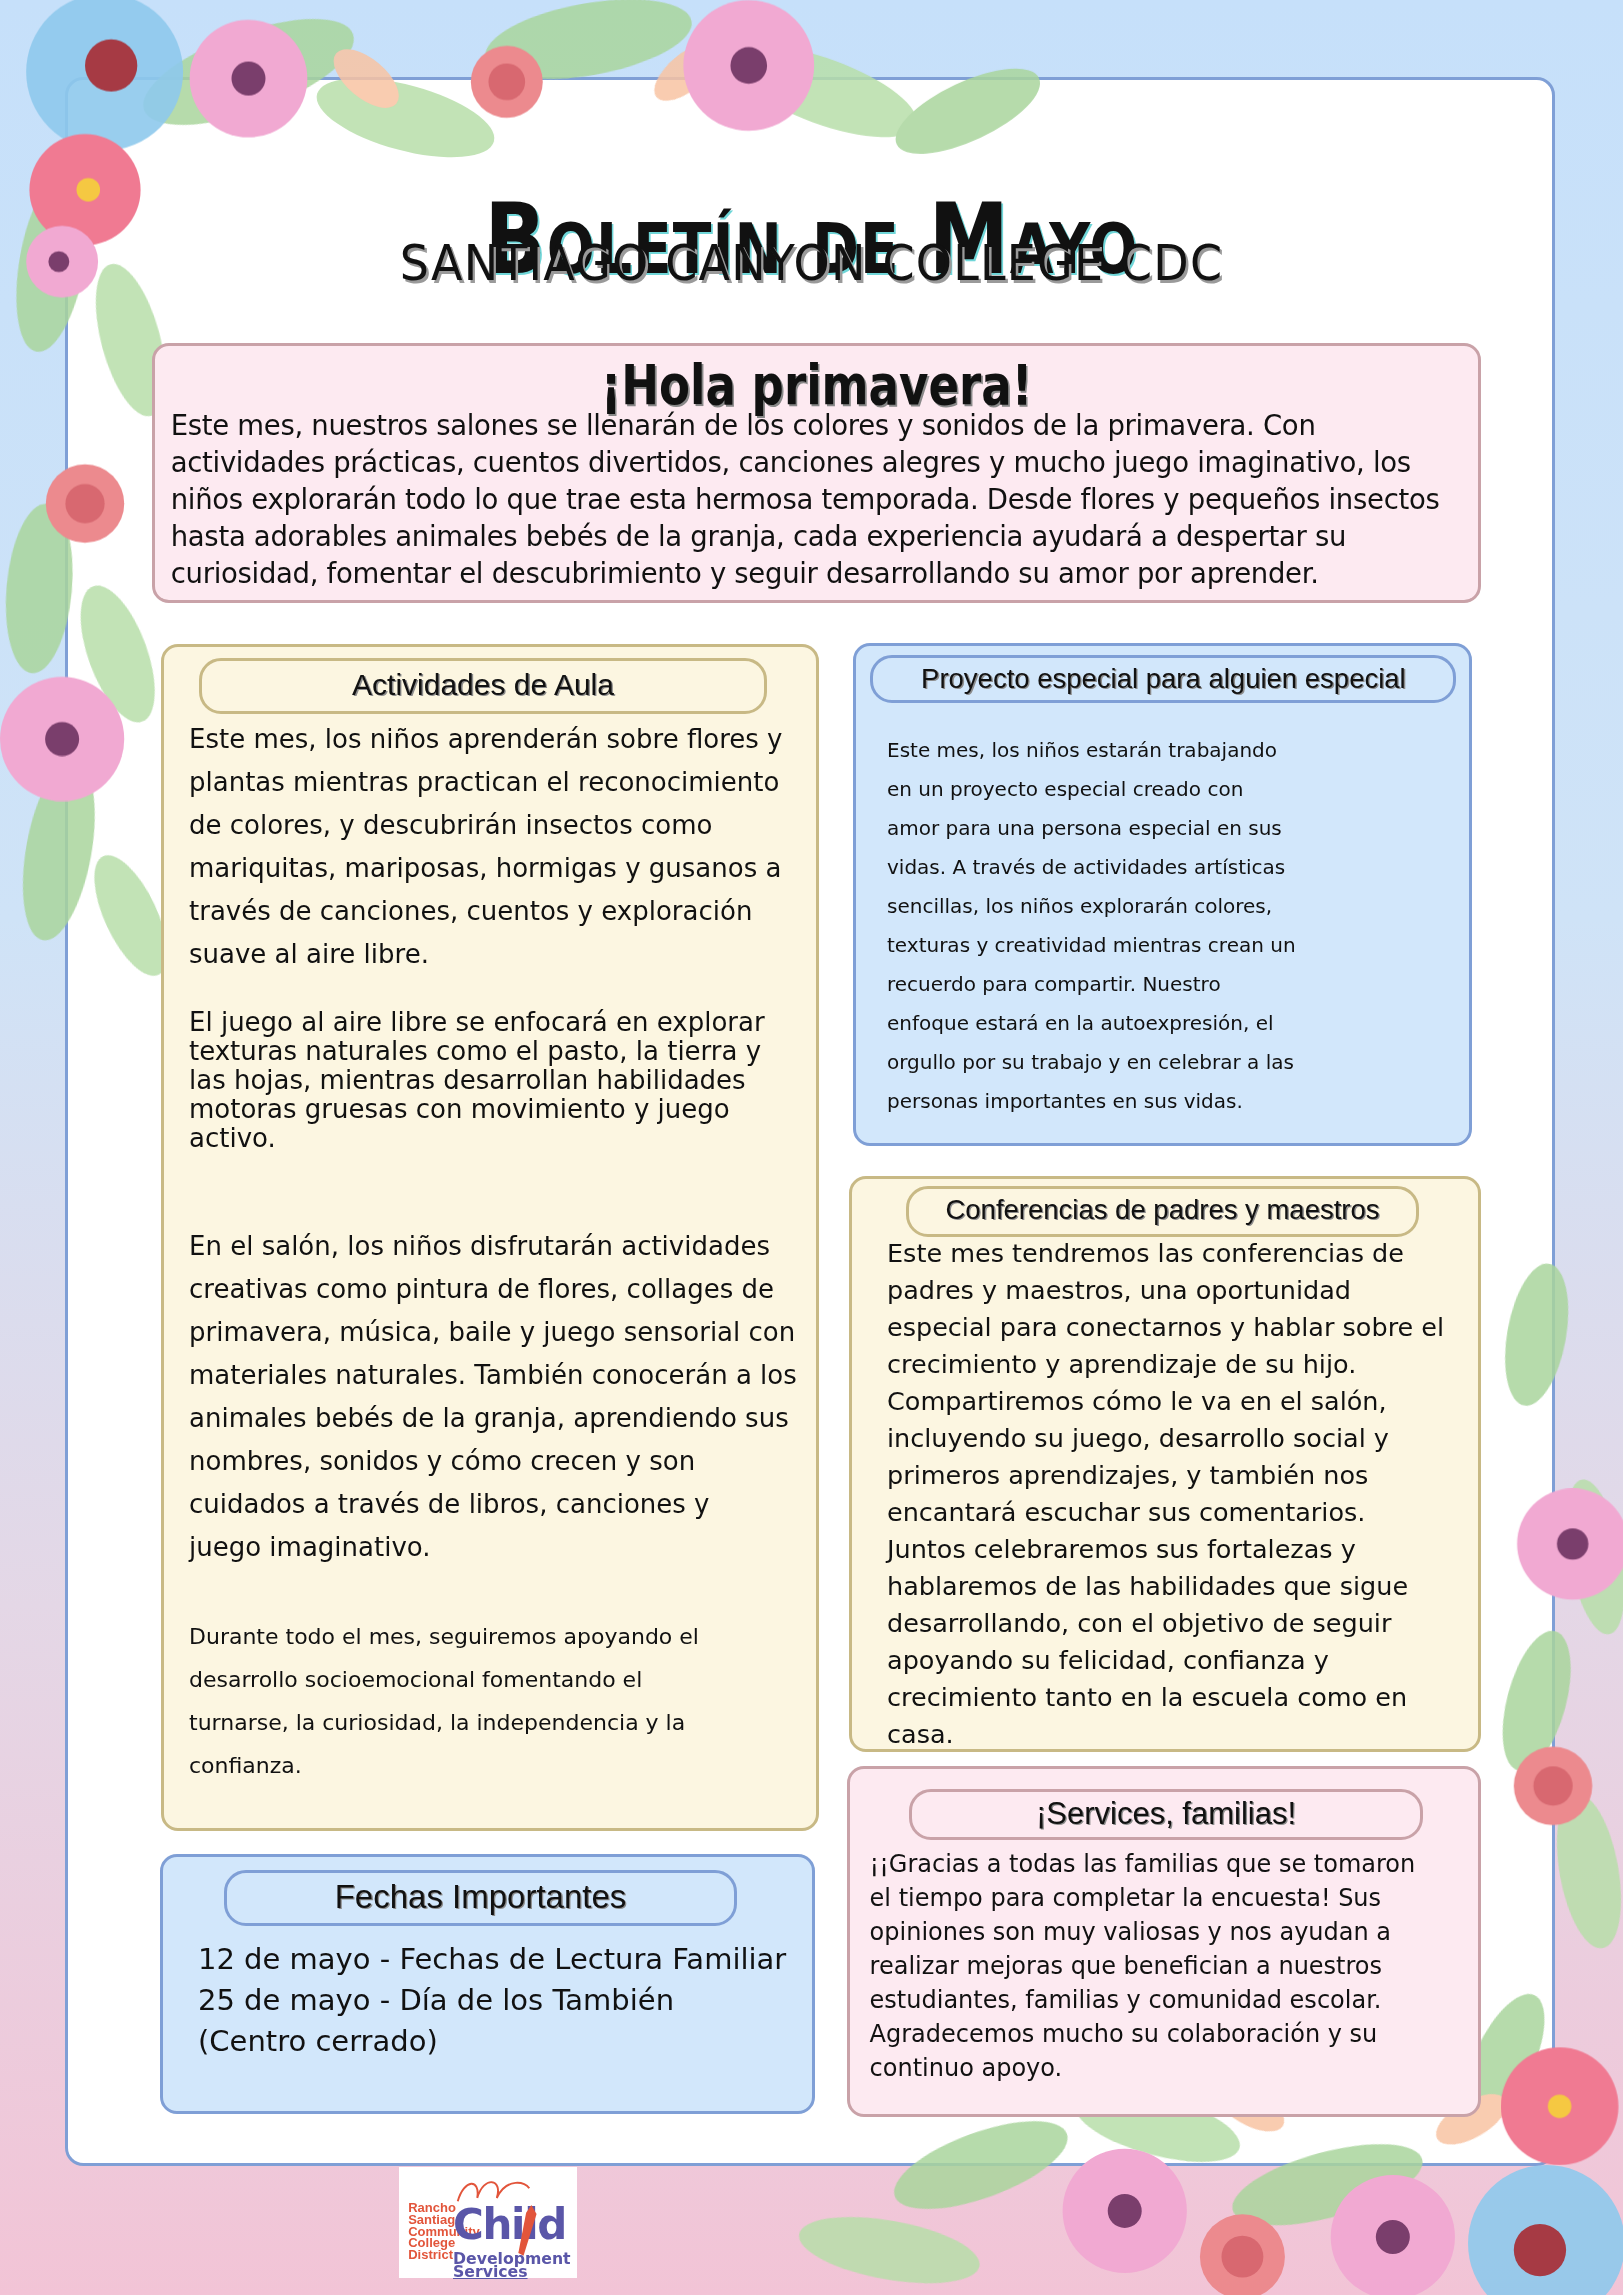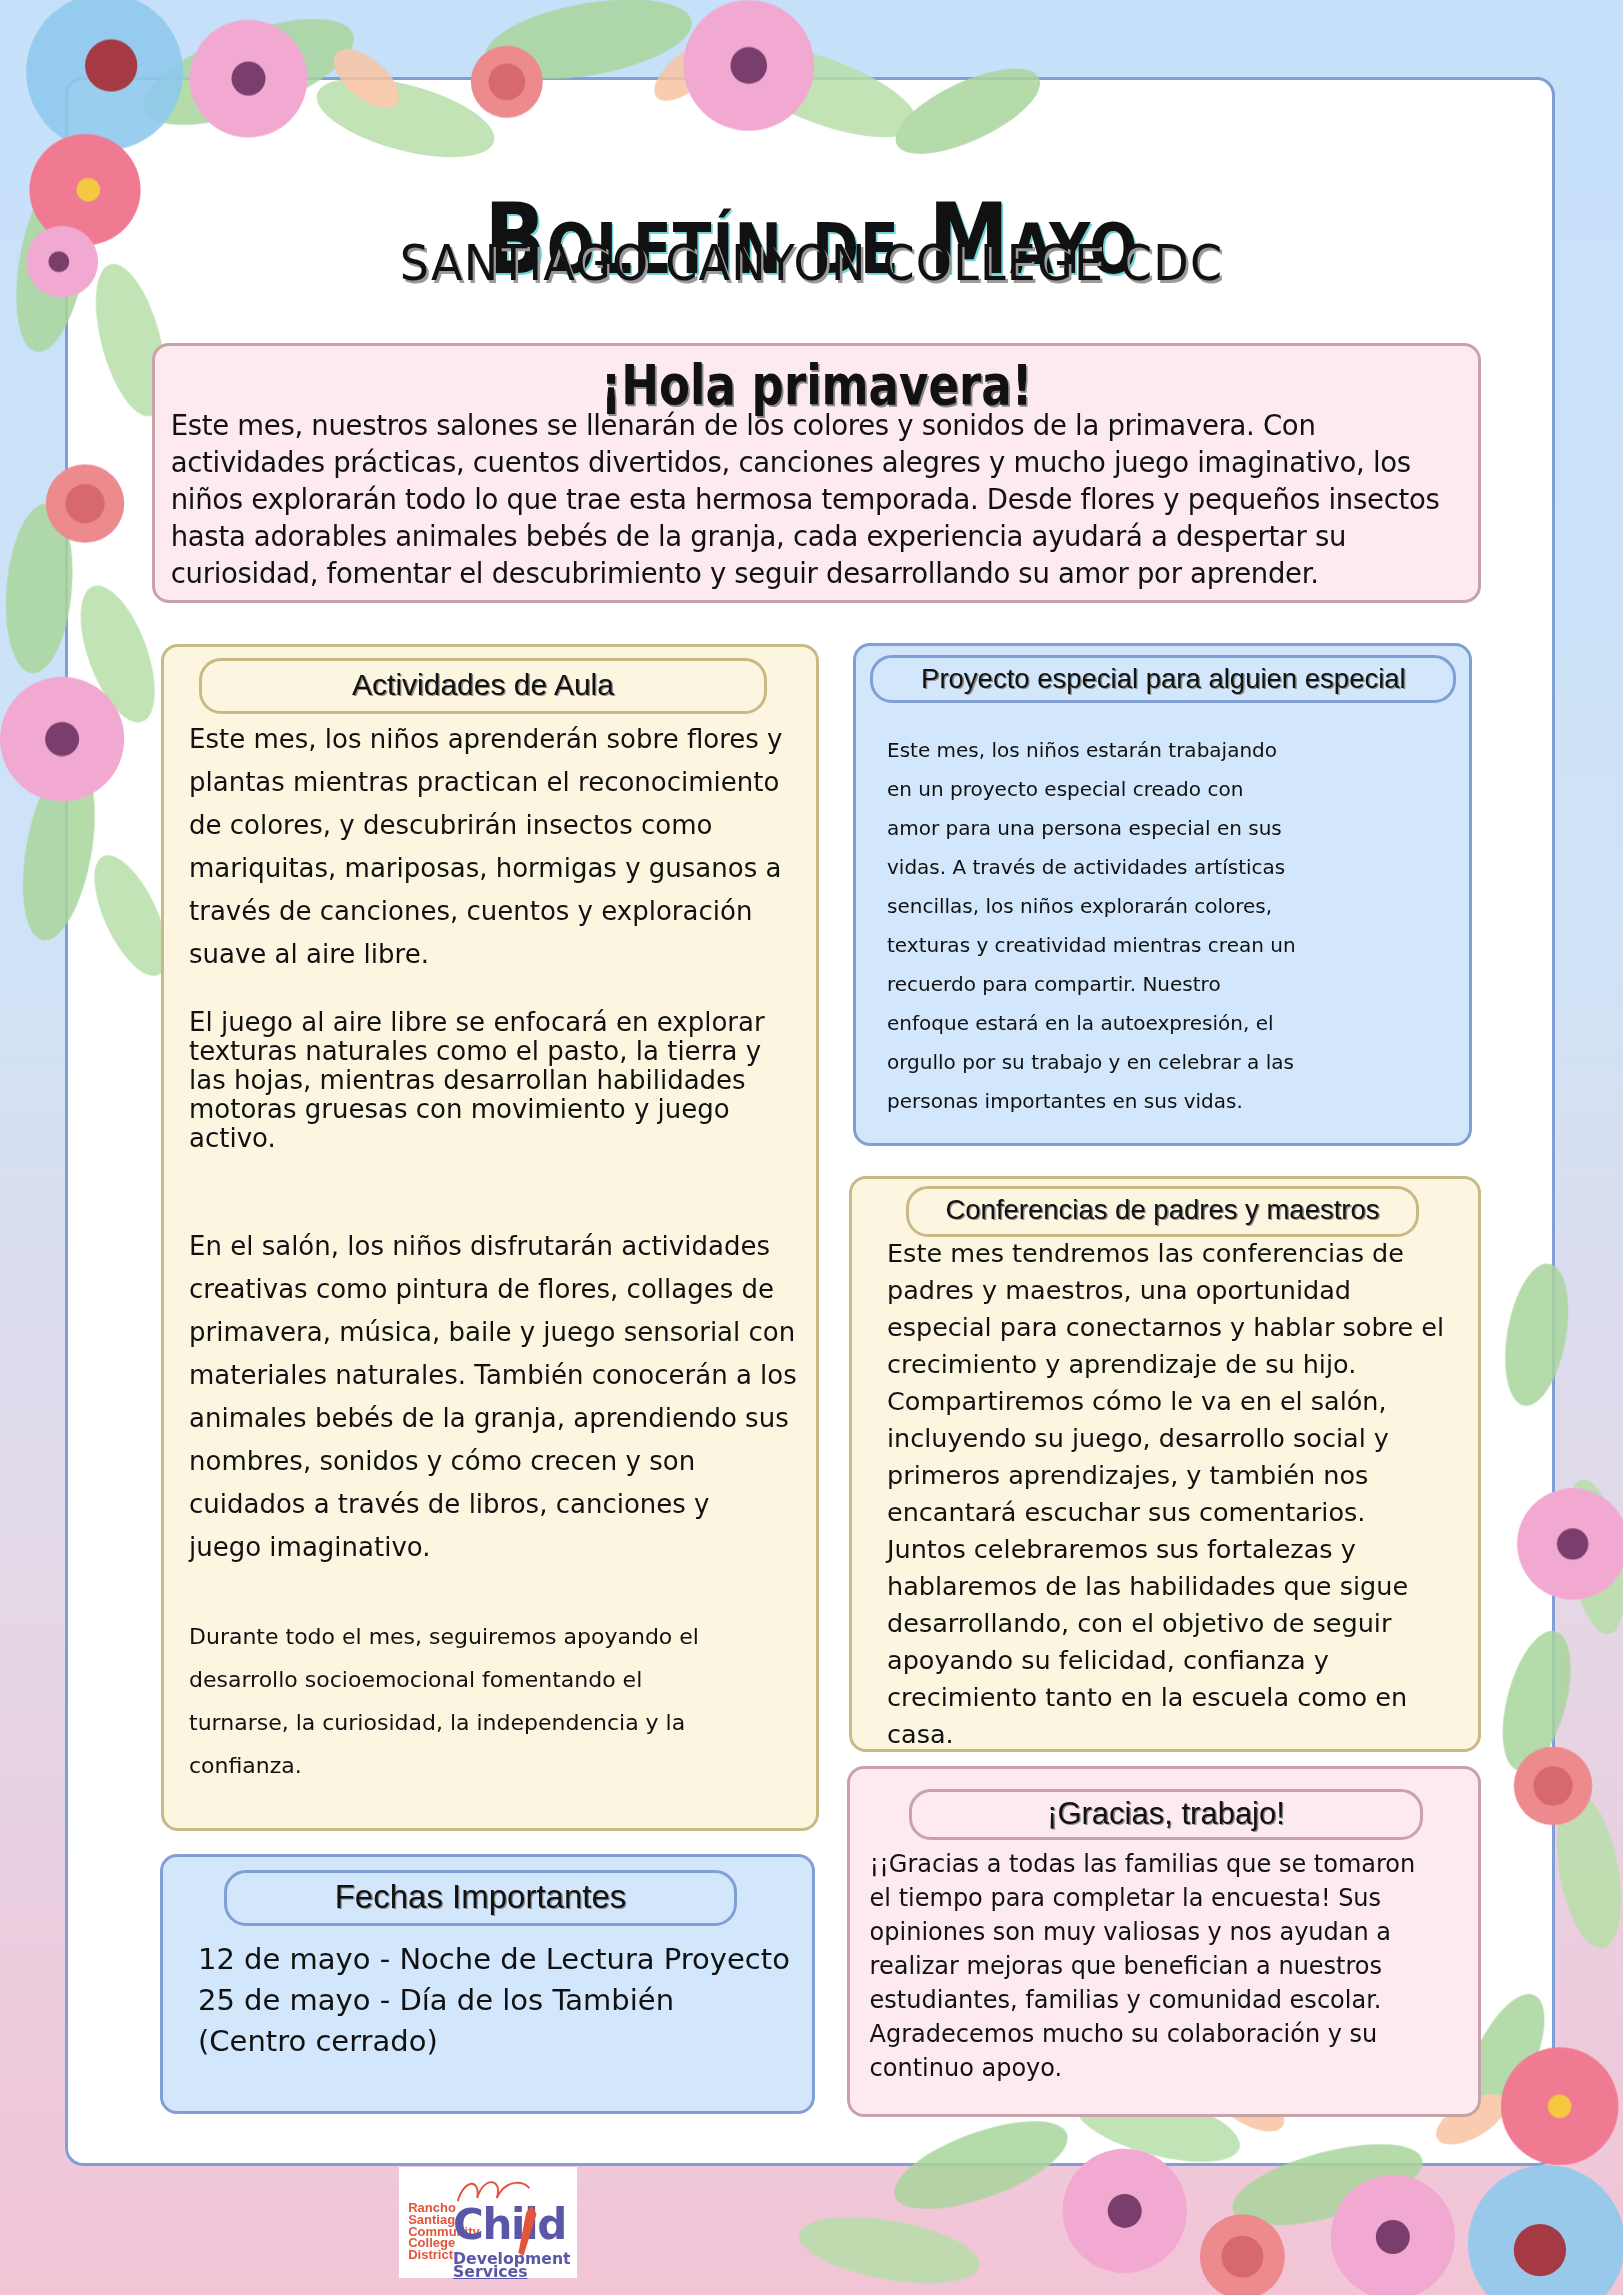--- a/index.html
+++ b/index.html
@@ -247,21 +247,21 @@
 turnarse, la curiosidad, la independencia y la
 confianza.</div>
 </section>
 
 <section class="box blue" style="left:160px;top:1854px;width:655px;height:260px;">
   <div class="pill blue" style="left:61px;top:13px;width:513px;height:56px;font-size:33px;line-height:48px;">
     <span>Fechas Importantes</span>
   </div>
   <div style="position:absolute;left:35px;top:82px;font-size:29px;line-height:41px;font-family:'DejaVu Sans',sans-serif;">
     <div>
-      <span>12 de mayo</span> <span>- Noche de Lectura Proyecto</span>
+      <span>12 de mayo</span> <span>- Fechas de Lectura Familiar</span>
     </div>
     <div>
       <span>25 de mayo</span> <span>- Día de los También</span>
     </div>
     <div>(Centro cerrado)</div>
   </div>
 </section>
 
 <section class="box blue" style="left:853px;top:643px;width:619px;height:503px;">
   <div class="pill blue" style="left:14.4px;top:9.2px;width:586px;height:48px;font-size:27.5px;line-height:41px;">
@@ -294,21 +294,21 @@
 Juntos celebraremos sus fortalezas y
 hablaremos de las habilidades que sigue
 desarrollando, con el objetivo de seguir
 apoyando su felicidad, confianza y
 crecimiento tanto en la escuela como en
 casa.</div>
 </section>
 
 <section class="box pink" style="left:847px;top:1766px;width:634px;height:351px;">
   <div class="pill pink" style="left:59px;top:19.6px;width:514px;height:51px;font-size:31px;line-height:43px;">
-    <span>¡Gracias, trabajo!</span>
+    <span>¡Services, familias!</span>
   </div>
   <div class="body-text" style="left:19.6px;top:78px;font-size:24px;line-height:34px;">¡¡Gracias a todas las familias que se tomaron
 el tiempo para completar la encuesta! Sus
 opiniones son muy valiosas y nos ayudan a
 realizar mejoras que benefician a nuestros
 estudiantes, familias y comunidad escolar.
 Agradecemos mucho su colaboración y su
 continuo apoyo.</div>
 </section>
 

